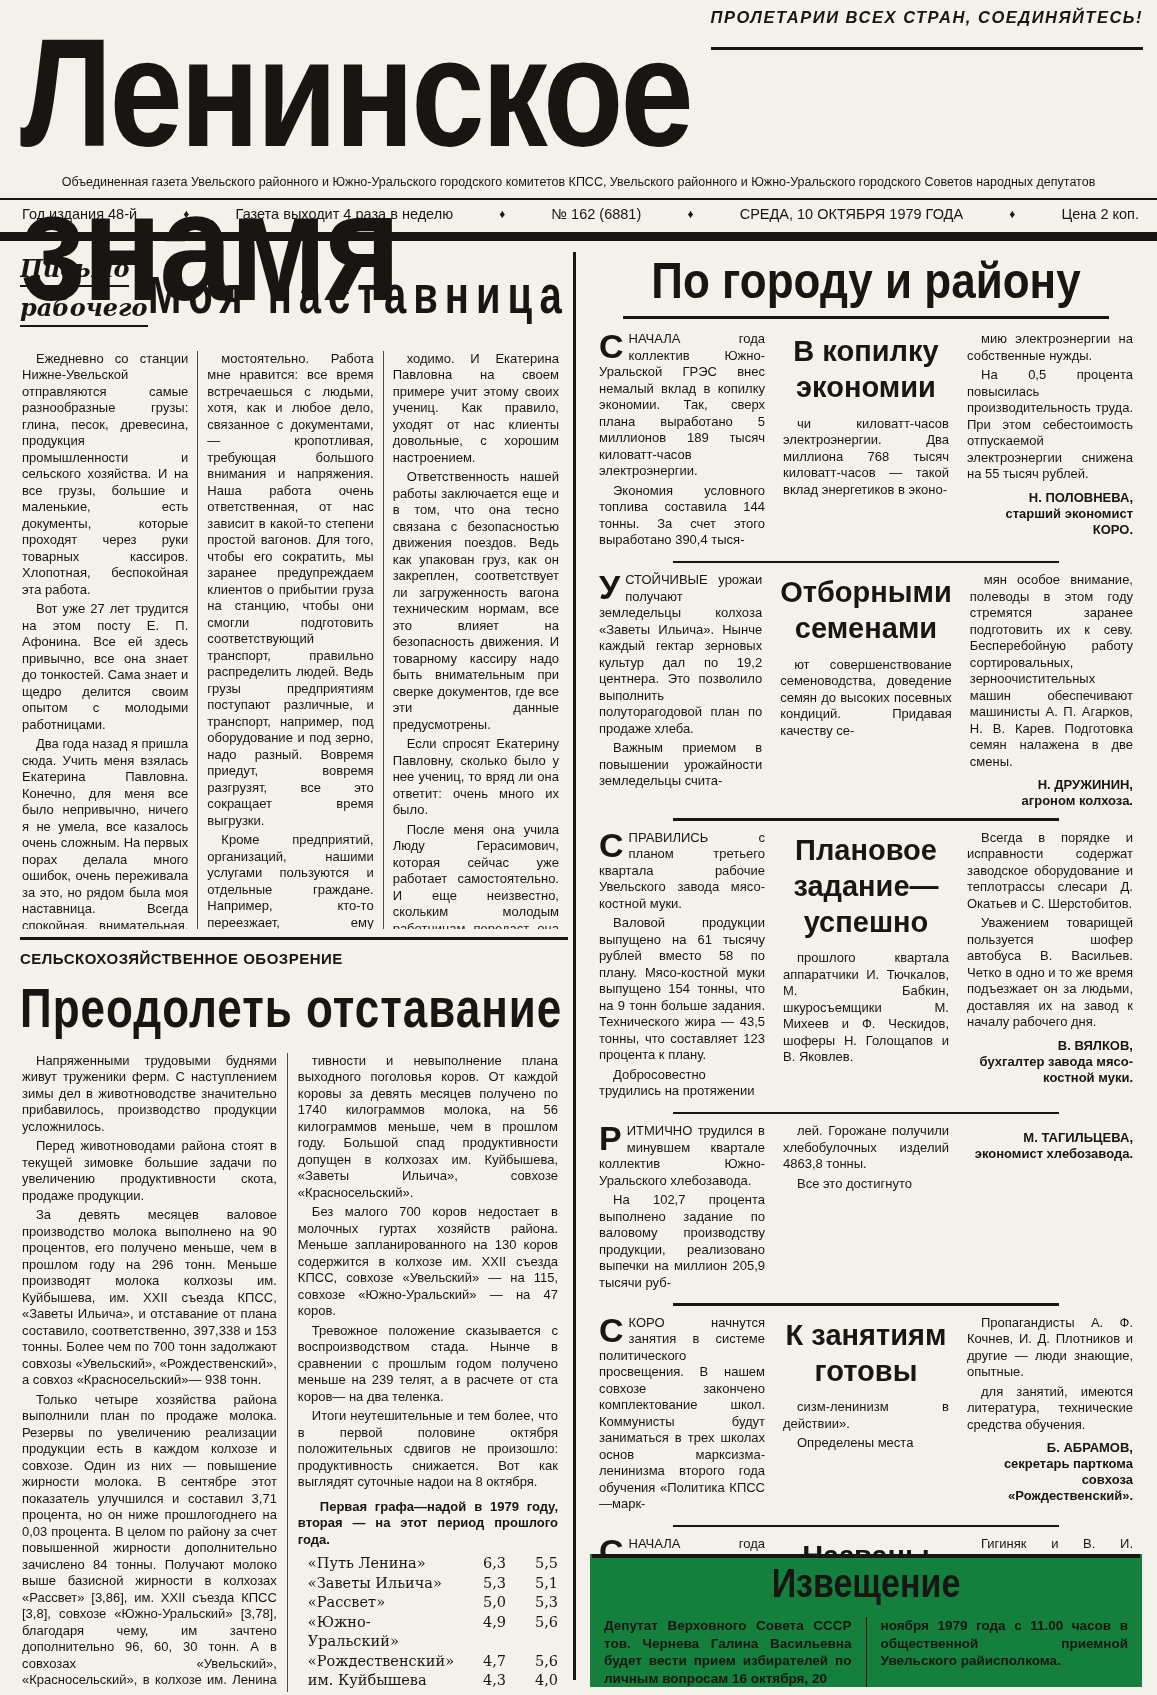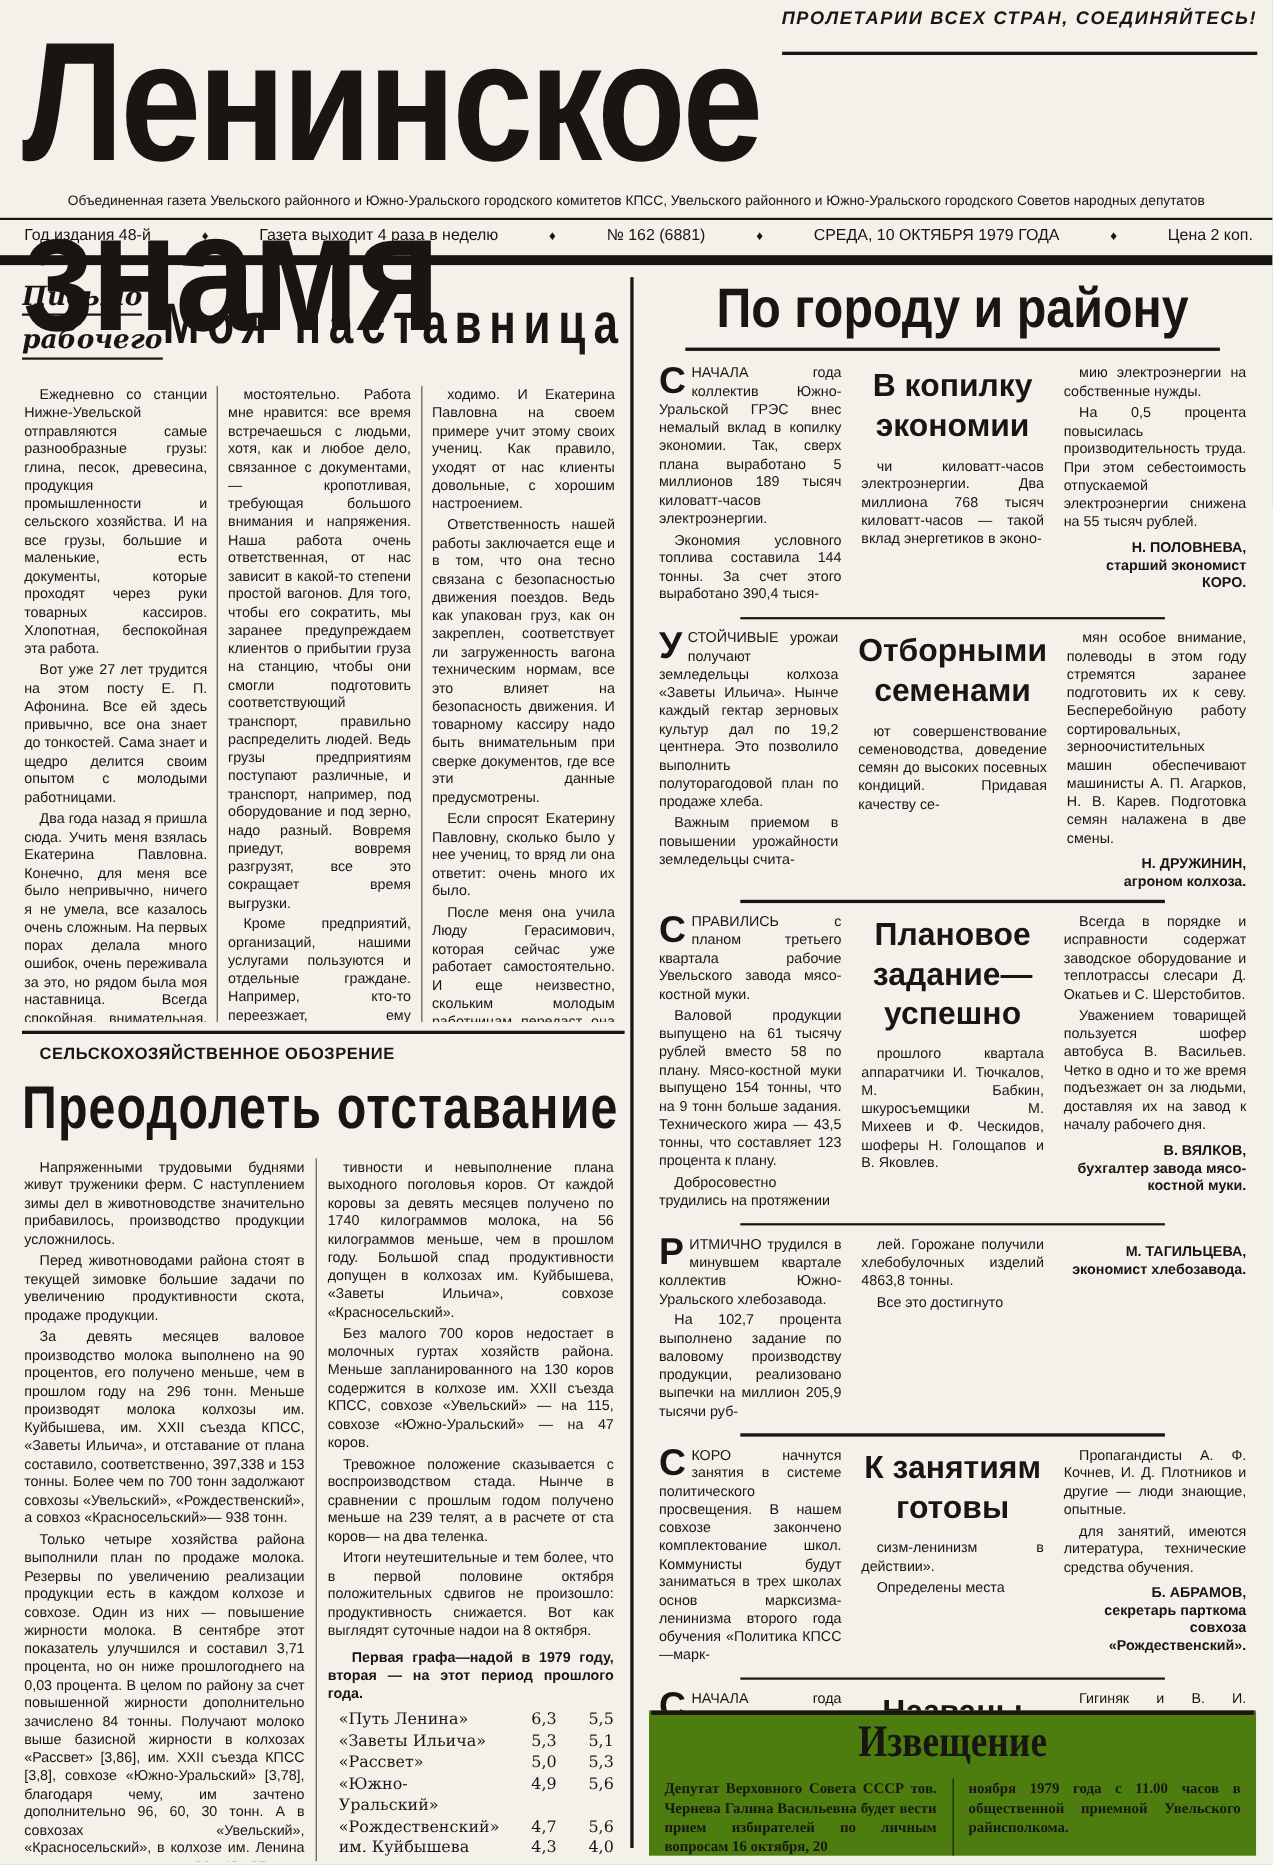--- a/index.html
+++ b/index.html
@@ -39,21 +39,21 @@
   .letter-headline{font-size:40px;font-weight:bold;letter-spacing:7px;white-space:nowrap;
                    transform:scaleY(1.3);transform-origin:left top;margin-top:10px;}
   .cols3{display:flex;height:578px;overflow:hidden;}
   .cols3 .col{width:33.33%;padding:0 9px;}
   .cols3 .col:first-child{padding-left:2px;}
   .cols3 .col+.col{border-left:1.5px solid #4a4a4a;}
 
   .hdiv{height:3px;background:#181512;margin:8px 0 10px;}
 
   
-  .agri-kicker{font-weight:bold;font-size:15px;letter-spacing:0.5px;margin:6px 16px 10px;}
+  .agri-kicker{font-weight:bold;font-size:15px;letter-spacing:0.5px;margin:6px 0 10px;}
   .agri-headline{font-size:44px;font-weight:bold;letter-spacing:1px;white-space:nowrap;
                  transform:scaleY(1.25);transform-origin:left top;margin:0 0 26px;}
   .cols2{display:flex;}
   .cols2 .col{width:50%;padding:0 10px;}
   .cols2 .col:first-child{padding-left:2px;}
   .cols2 .col+.col{border-left:1.5px solid #4a4a4a;}
   .table-note{font-weight:bold;margin:8px 0 6px;text-indent:22px;}
   .milk-table{margin-top:4px;font-family:"DejaVu Serif",serif;font-size:14.5px;padding-left:10px;}
   .trow{display:flex;line-height:19.5px;}
   .tname{flex:1;}
@@ -65,21 +65,21 @@
   .city-underline{height:3px;background:#181512;width:88%;margin:14px auto 12px;}
   .blocks{height:1275px;overflow:hidden;}
   .block{display:flex;}
   .block .bcol{width:33.33%;padding:0 9px;}
   .bhead{font-size:29px;line-height:1.25;font-weight:bold;text-align:center;margin:2px 0 10px;
          letter-spacing:0;}
   .dropcap{float:left;font-weight:bold;font-size:34px;line-height:28px;margin:1px 5px 0 0;}
   .bdiv{height:2.5px;background:#181512;width:70%;margin:9px auto;}
 
   
-  .notice{position:absolute;left:0;right:0;bottom:8px;background:#4d7c0f;font-family:Liberation Serif, serif;}
+  .notice{position:absolute;left:0;right:0;bottom:8px;background:#15803d;}
   .notice-top{height:4px;background:#181512;margin:0 2px 6px;}
   .notice-head{text-align:center;font-size:34px;font-weight:bold;transform:scaleY(1.2);margin:2px 0 14px;}
   .notice-cols{display:flex;font-weight:bold;font-size:13.5px;line-height:17.5px;}
   .notice-cols .ncol{width:50%;padding:0 14px;text-align:justify;}
   .notice-cols .ncol+.ncol{border-left:1.5px solid #181512;}
 </style>
 </head>
 <body>
 
 <div class="page">

